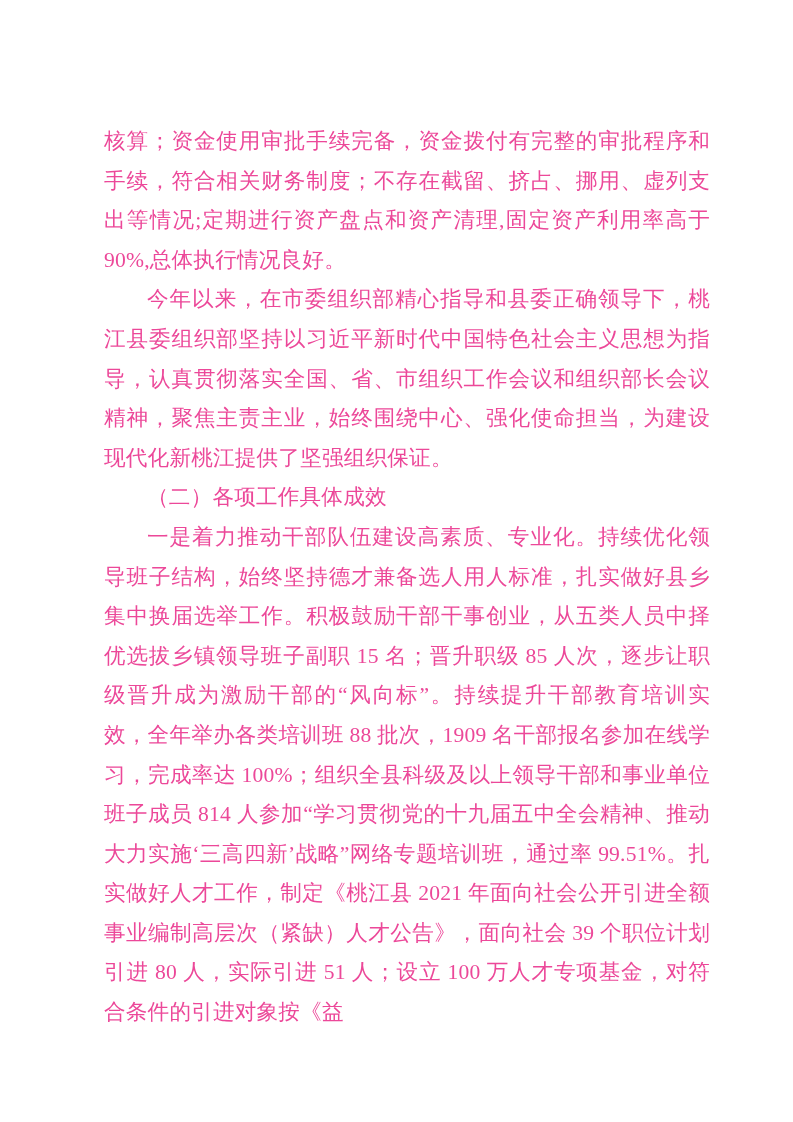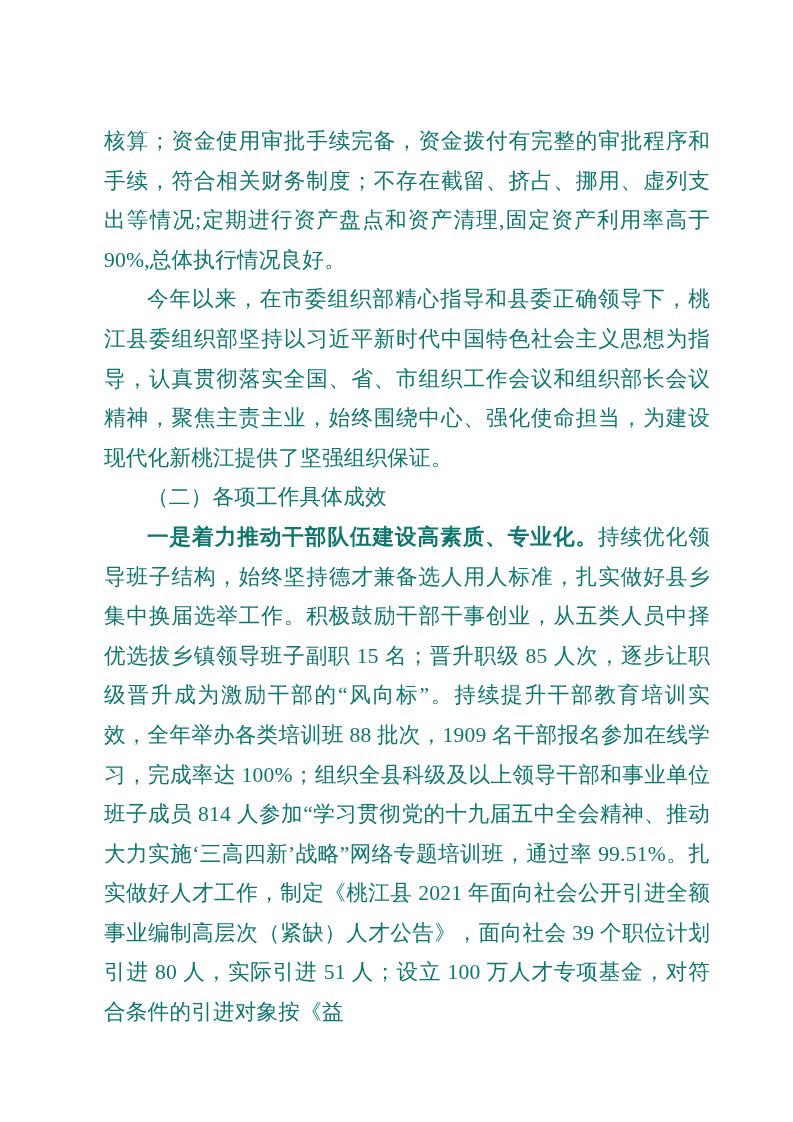--- a/index.html
+++ b/index.html
@@ -15,33 +15,33 @@
     overflow: hidden;
   }
   .text-block {
     position: absolute;
     left: 104px;
     top: 122px;
     width: 606px;
     font-family: "Liberation Serif", "DejaVu Serif", serif;
     font-size: 21.6px;
     line-height: 39.6px;
-    color: #0f766e;
+    color: #ec4899;
     text-align: justify;
     letter-spacing: 0.2px;
   }
   .para {
     margin: 0;
     padding: 0;
   }
   .para.indent {
     text-indent: 43px;
   }
   .bold-run {
-    font-weight: bold;
+    font-weight: normal;
   }
 </style>
 </head>
 <body>
 
 <div class="page">
   <div class="text-block">
 
     <p class="para"><span>核算；资金使用审批手续完备，资金拨付有完整的审批程序和手续，符合相关财务制度；不存在截留、挤占、挪用、虚列支出等情况;定期进行资产盘点和资产清理,固定资产利用率高于 90%,总体执行情况良好。</span></p>
 

